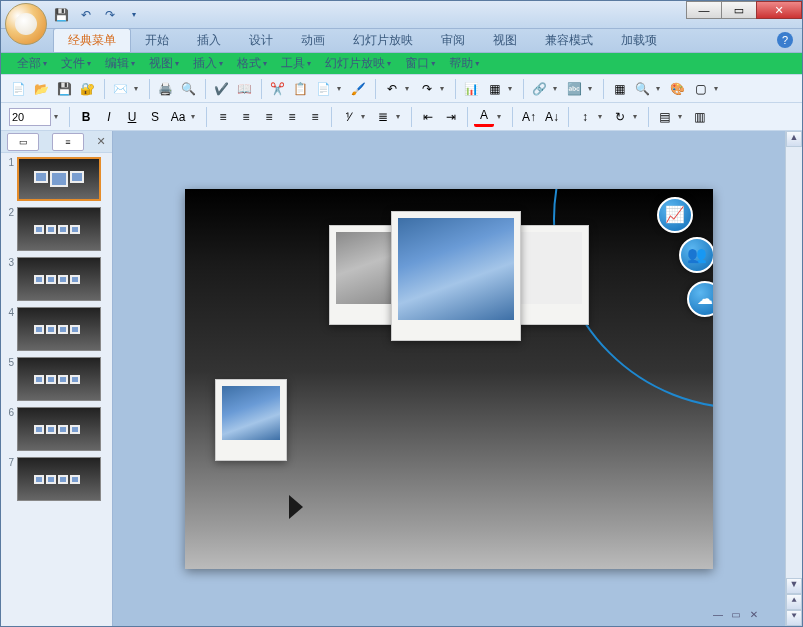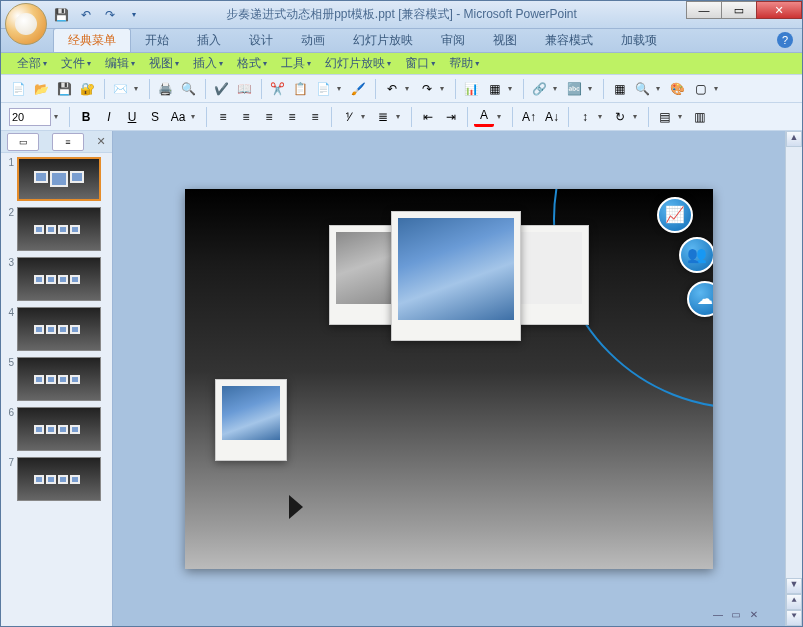--- a/index.html
+++ b/index.html
@@ -10,21 +10,21 @@
 .qat { margin-left: 52px; display: flex; gap: 6px; align-items: center; }
 .qat-btn { width: 18px; height: 18px; display: flex; align-items: center; justify-content: center; font-size: 12px; color: #2a5a96; cursor: pointer; }
 .title-text { position: absolute; left: 50%; transform: translateX(-50%); font-size: 12px; color: #4a6a90; }
 .win-controls { position: absolute; right: 0; top: 0; display: flex; }
 .win-btn { width: 36px; height: 18px; display: flex; align-items: center; justify-content: center; font-size: 11px; border: 1px solid #888; margin-left: -1px; background: linear-gradient(#f6f6f6,#d9d9d9); cursor: pointer; }
 .win-btn.close { background: linear-gradient(#e88,#c33); color: #fff; width: 46px; border-color: #933; }
 .ribbon-tabs { display: flex; height: 24px; align-items: end; padding-left: 52px; background: linear-gradient(#c2d7ee,#b5cde8); border-bottom: 1px solid #9db6d6; }
 .ribbon-tab { padding: 3px 14px; font-size: 12px; color: #3a5a7e; cursor: pointer; border-radius: 3px 3px 0 0; }
 .ribbon-tab.active { background: #eaf2fb; border: 1px solid #9db6d6; border-bottom: none; color: #d66a1a; }
 .help-icon { position: absolute; right: 10px; top: 32px; width: 16px; height: 16px; border-radius: 50%; background: #3a7dce; color: #fff; font-size: 11px; text-align: center; line-height: 16px; cursor: pointer; }
-.menu-bar { height: 22px; background: #bef264; display: flex; align-items: center; padding-left: 10px; gap: 2px; border-bottom: 1px solid #c4d6ea; }
+.menu-bar { height: 22px; background: #22c55e; display: flex; align-items: center; padding-left: 10px; gap: 2px; border-bottom: 1px solid #c4d6ea; }
 .menu-item { font-size: 12px; color: #3a5a7e; padding: 2px 6px; cursor: pointer; display: flex; align-items: center; gap: 2px; }
 .menu-dd { font-size: 8px; color: #3a5a7e; }
 .toolbar-row { height: 28px; background: #eaf2fb; display: flex; align-items: center; padding-left: 8px; gap: 3px; border-bottom: 1px solid #c4d6ea; }
 .tb-btn { width: 20px; height: 20px; display: flex; align-items: center; justify-content: center; font-size: 12px; cursor: pointer; border-radius: 2px; }
 .tb-sep { width: 1px; height: 20px; background: #b5cde8; margin: 0 3px; }
 .tb-dd { width: 9px; font-size: 8px; color: #555; cursor: pointer; }
 .tb-input { width: 42px; height: 18px; font-size: 11px; border: 1px solid #aac; background: #fff; padding: 0 2px; }
 .workspace { display: flex; height: 495px; background: #bcd3ec; }
 .outline-bar { width: 112px; background: #e8eff8; border-right: 1px solid #9db6d6; display: flex; flex-direction: column; }
 .outline-tabs { height: 22px; display: flex; border-bottom: 1px solid #c4d6ea; align-items: center; justify-content: space-around; background: #d6e5f3; }
@@ -65,21 +65,20 @@
 <body>
 
 <div class="title-bar">
   <div class="office-btn"></div>
   <div class="qat">
     <span class="qat-btn">💾</span>
     <span class="qat-btn">↶</span>
     <span class="qat-btn">↷</span>
     <span class="qat-btn" style="font-size:8px">▾</span>
   </div>
-  <div class="title-text">步奏递进式动态相册ppt模板.ppt [兼容模式] - Microsoft PowerPoint</div>
   <div class="win-controls">
     <div class="win-btn">—</div>
     <div class="win-btn">▭</div>
     <div class="win-btn close">✕</div>
   </div>
 </div>
 
 <div class="ribbon-tabs">
   <div class="ribbon-tab active">经典菜单</div>
   <div class="ribbon-tab">开始</div>

